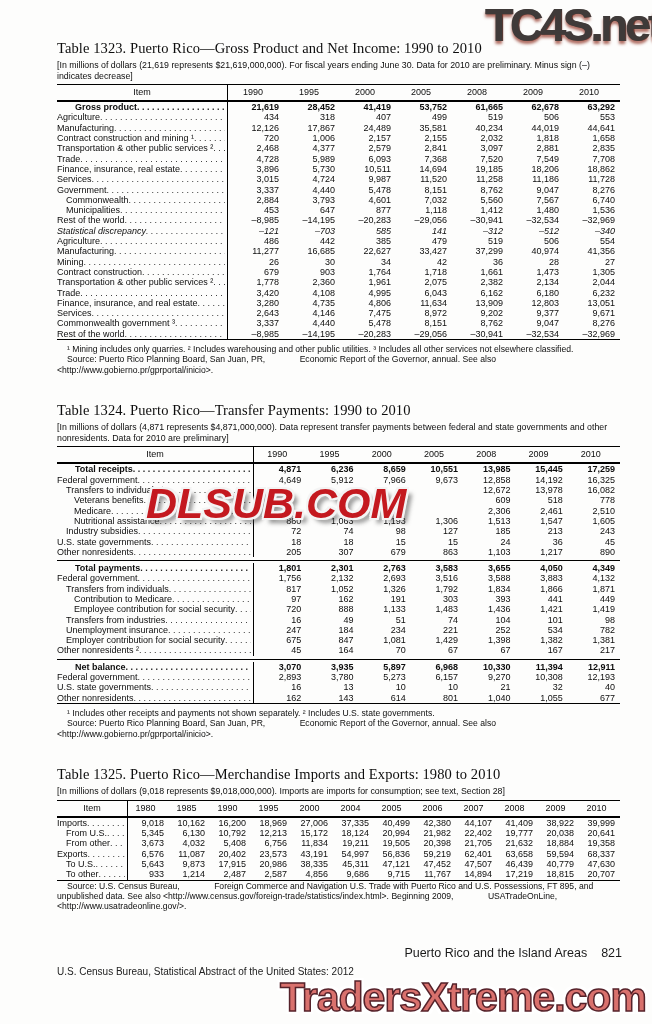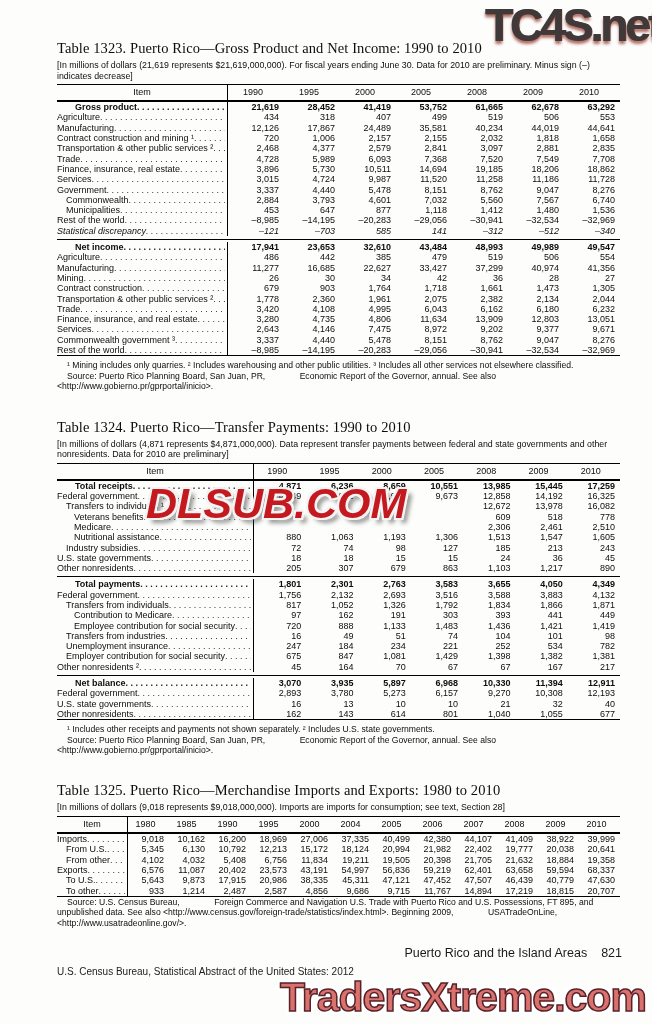--- a/index.html
+++ b/index.html
@@ -234,33 +234,20 @@
               <span class="dots"></span>
             </div>
             <div class="td">–121</div>
             <div class="td">–703</div>
             <div class="td">585</div>
             <div class="td">141</div>
             <div class="td">–312</div>
             <div class="td">–512</div>
             <div class="td">–340</div>
           </div>
-          <div class="tr bold gap">
-            <div class="td-label">
-              <span class="txt">Net income</span>
-              <span class="dots"></span>
-            </div>
-            <div class="td">17,941</div>
-            <div class="td">23,653</div>
-            <div class="td">32,610</div>
-            <div class="td">43,484</div>
-            <div class="td">48,993</div>
-            <div class="td">49,989</div>
-            <div class="td">49,547</div>
-          </div>
           <div class="tr">
             <div class="td-label">
               <span class="txt">Agriculture</span>
               <span class="dots"></span>
             </div>
             <div class="td">486</div>
             <div class="td">442</div>
             <div class="td">385</div>
             <div class="td">479</div>
             <div class="td">519</div>
@@ -751,21 +738,21 @@
             <div class="td">22,402</div>
             <div class="td">19,777</div>
             <div class="td">20,038</div>
             <div class="td">20,641</div>
           </div>
           <div class="tr i1">
             <div class="td-label">
               <span class="txt">From other</span>
               <span class="dots"></span>
             </div>
-            <div class="td">4,102</div>
+            <div class="td">3,673</div>
             <div class="td">4,032</div>
             <div class="td">5,408</div>
             <div class="td">6,756</div>
             <div class="td">11,834</div>
             <div class="td">19,211</div>
             <div class="td">19,505</div>
             <div class="td">20,398</div>
             <div class="td">21,705</div>
             <div class="td">21,632</div>
             <div class="td">18,884</div>

